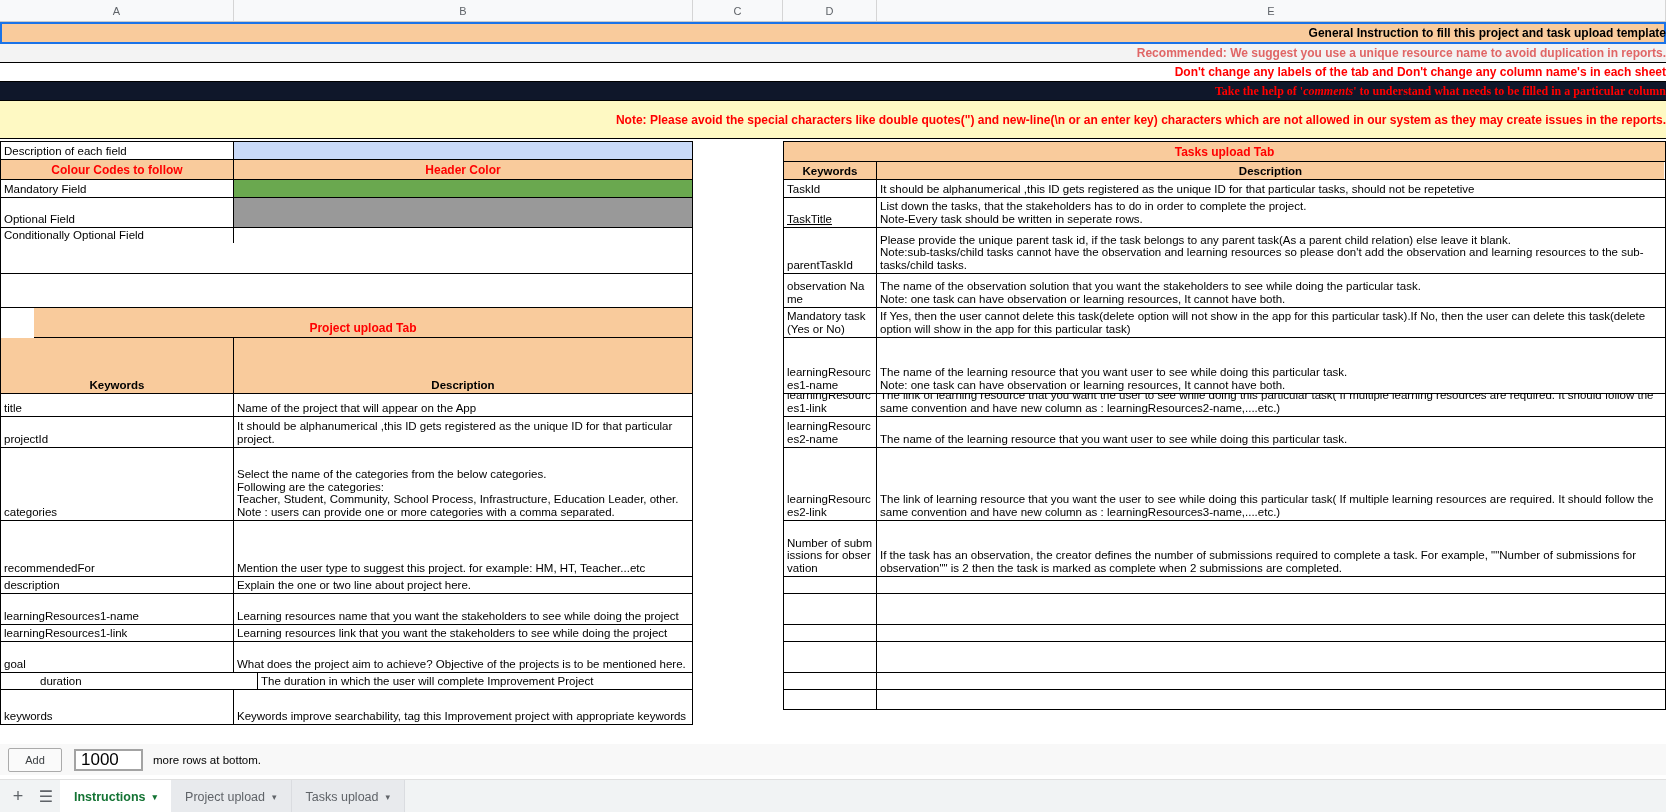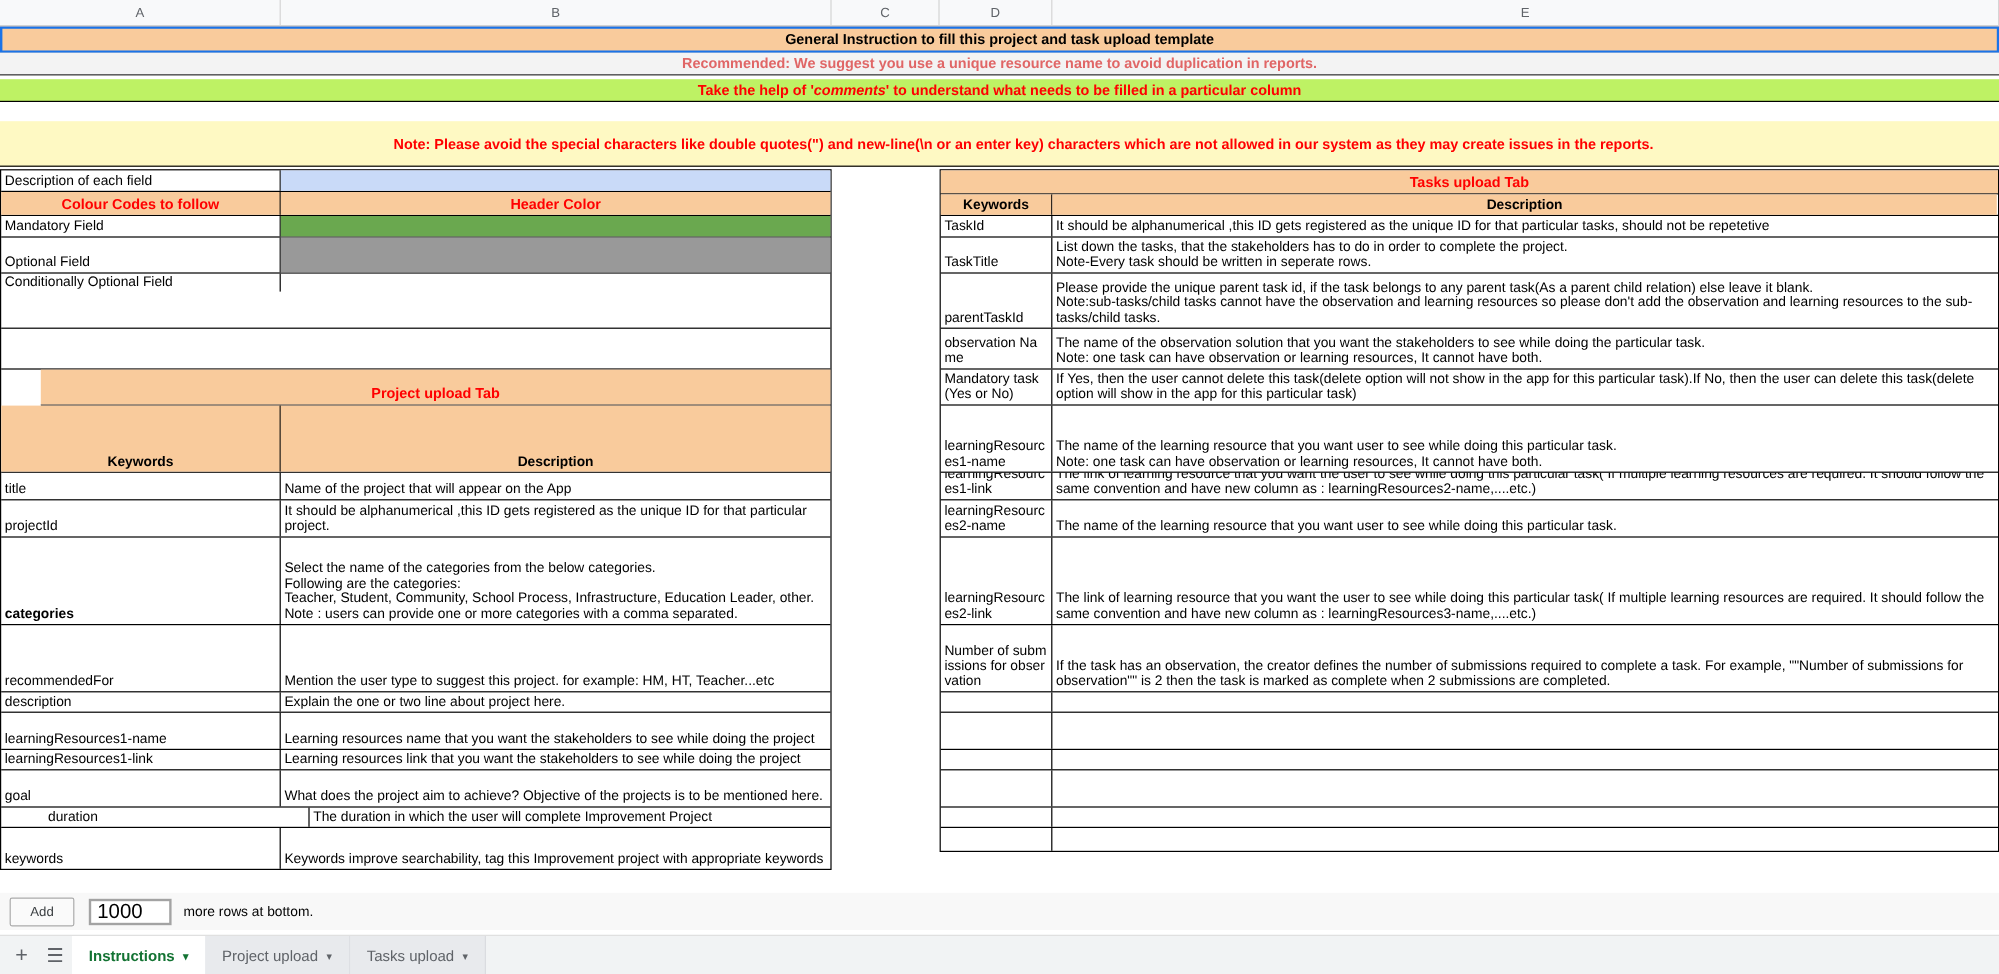--- a/index.html
+++ b/index.html
@@ -4,26 +4,26 @@
 <style>
   html,body{margin:0;padding:0;background:#fff;}
   .sheet{position:relative;width:1666px;height:812px;background:#ffffff;overflow:hidden;
          font-family:"Liberation Sans",sans-serif;color:#000;}
   
   .colheaders{position:absolute;left:0;top:0;width:1666px;height:21px;background:#f8f9fa;
               border-bottom:1px solid #c9c9c9;display:flex;}
   .colheader{border-right:1px solid #d5d5d5;color:#5f6368;font-size:11px;display:flex;
              align-items:center;justify-content:center;box-sizing:border-box;}
   
-  .banner{position:absolute;left:0;width:1666px;display:flex;align-items:center;justify-content:center;
+  .banner{position:absolute;left:0;width:1666px;display:flex;align-items:center;justify-content:flex-end;
           font-size:12px;font-weight:bold;box-sizing:border-box;}
   .b-general{top:22px;height:22px;background:#f9cb9c;box-shadow:inset 0 0 0 2px #1a73e8;color:#000;}
   .b-reco{top:44px;height:19px;background:#f3f3f3;border-bottom:1px solid #000;color:#e06666;}
   .b-dont{top:63px;height:19px;background:#fff;border-bottom:1px solid #000;color:#ff0000;}
-  .b-help{top:66px;height:19px;background:#bef264;border-bottom:1px solid #000;color:#ff0000;}
+  .b-help{top:82px;height:19px;background:#0f172a;border-bottom:1px solid #000;color:#ff0000;font-family:Liberation Serif, serif;}
   .b-note{top:101px;height:38px;background:#fef9c3;border-bottom:1px solid #000;color:#ff0000;padding-left:40px;}
   .italic{font-style:italic;}
   
   .tbl{position:absolute;border:1px solid #000;box-sizing:border-box;background:#fff;}
   .ltable{left:0;top:141px;width:693px;}
   .rtable{left:783px;top:141px;width:883px;}
   .tr{display:flex;border-bottom:1px solid #000;box-sizing:border-box;}
   .tr:last-child{border-bottom:none;}
   .td{box-sizing:border-box;border-right:1px solid #000;padding:1px 3px 2px 3px;font-size:11.5px;
       line-height:1.08;display:flex;align-items:flex-end;overflow:hidden;}
@@ -116,21 +116,21 @@
       </div>
       <div class="tr" style="height: 23px;">
         <div class="td kw" style="width: 233px;">title</div>
         <div class="td desc" style="width: 458px;">Name of the project that will appear on the App</div>
       </div>
       <div class="tr" style="height: 31px;">
         <div class="td kw" style="width: 233px;">projectId</div>
         <div class="td desc" style="width: 458px;">It should be alphanumerical ,this ID gets registered as the unique ID for that particular project.</div>
       </div>
       <div class="tr" style="height: 73px;">
-        <div class="td kw" style="width: 233px; font-weight: bold;">categories</div>
+        <div class="td kw" style="width: 233px;">categories</div>
         <div class="td desc" style="width: 458px;">Select the name of the categories from the below categories.
 Following are the categories:
 Teacher, Student, Community, School Process, Infrastructure, Education Leader, other.
 Note : users can provide one or more categories with a comma separated.</div>
       </div>
       <div class="tr" style="height: 56px;">
         <div class="td kw" style="width: 233px;">recommendedFor</div>
         <div class="td desc" style="width: 458px;">Mention the user type to suggest this project. for example: HM, HT, Teacher...etc</div>
       </div>
       <div class="tr" style="height: 17px;">
@@ -164,21 +164,21 @@
       </div>
       <div class="tr" style="height: 18px;">
         <div class="td hd" style="width: 93px;">Keywords</div>
         <div class="td hd" style="width: 787px;">Description</div>
       </div>
       <div class="tr" style="height: 18px;">
         <div class="td kw kw-break" style="width: 93px;">TaskId</div>
         <div class="td desc" style="width: 787px;">It should be alphanumerical ,this ID gets registered as the unique ID for that particular tasks, should not be repetetive</div>
       </div>
       <div class="tr" style="height: 30px;">
-        <div class="td kw kw-break" style="width: 93px;">TaskTitle</div>
+        <div class="td kw kw-break" style="width: 93px; text-decoration: underline;">TaskTitle</div>
         <div class="td desc" style="width: 787px;">List down the tasks, that the stakeholders has to do in order to complete the project.
 Note-Every task should be written in seperate rows.</div>
       </div>
       <div class="tr" style="height: 46px;">
         <div class="td kw kw-break" style="width: 93px;">parentTaskId</div>
         <div class="td desc" style="width: 787px;">Please provide the unique parent task id, if the task belongs to any parent task(As a parent child relation) else leave it blank.
 Note:sub-tasks/child tasks cannot have the observation and learning resources so please don't add the observation and learning resources to the sub-tasks/child tasks.</div>
       </div>
       <div class="tr" style="height: 34px;">
         <div class="td kw kw-break" style="width: 93px;">observation Name</div>

